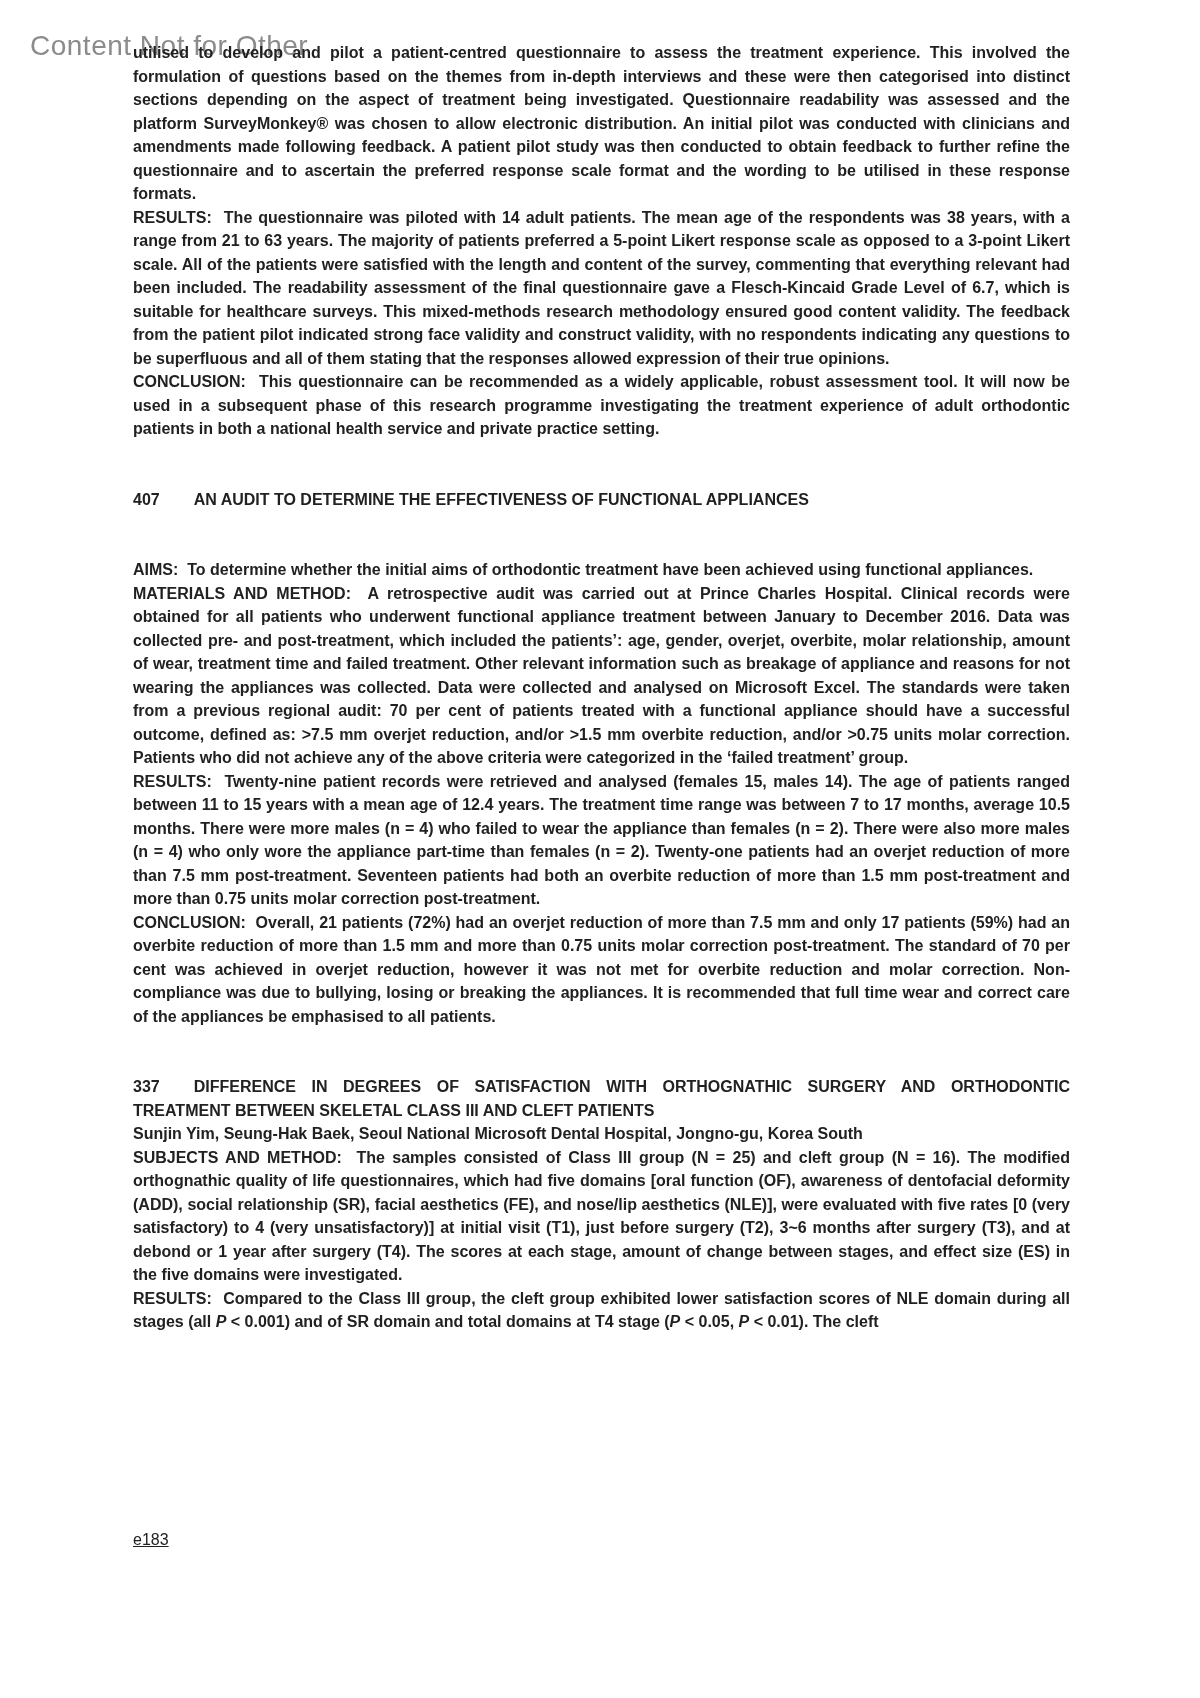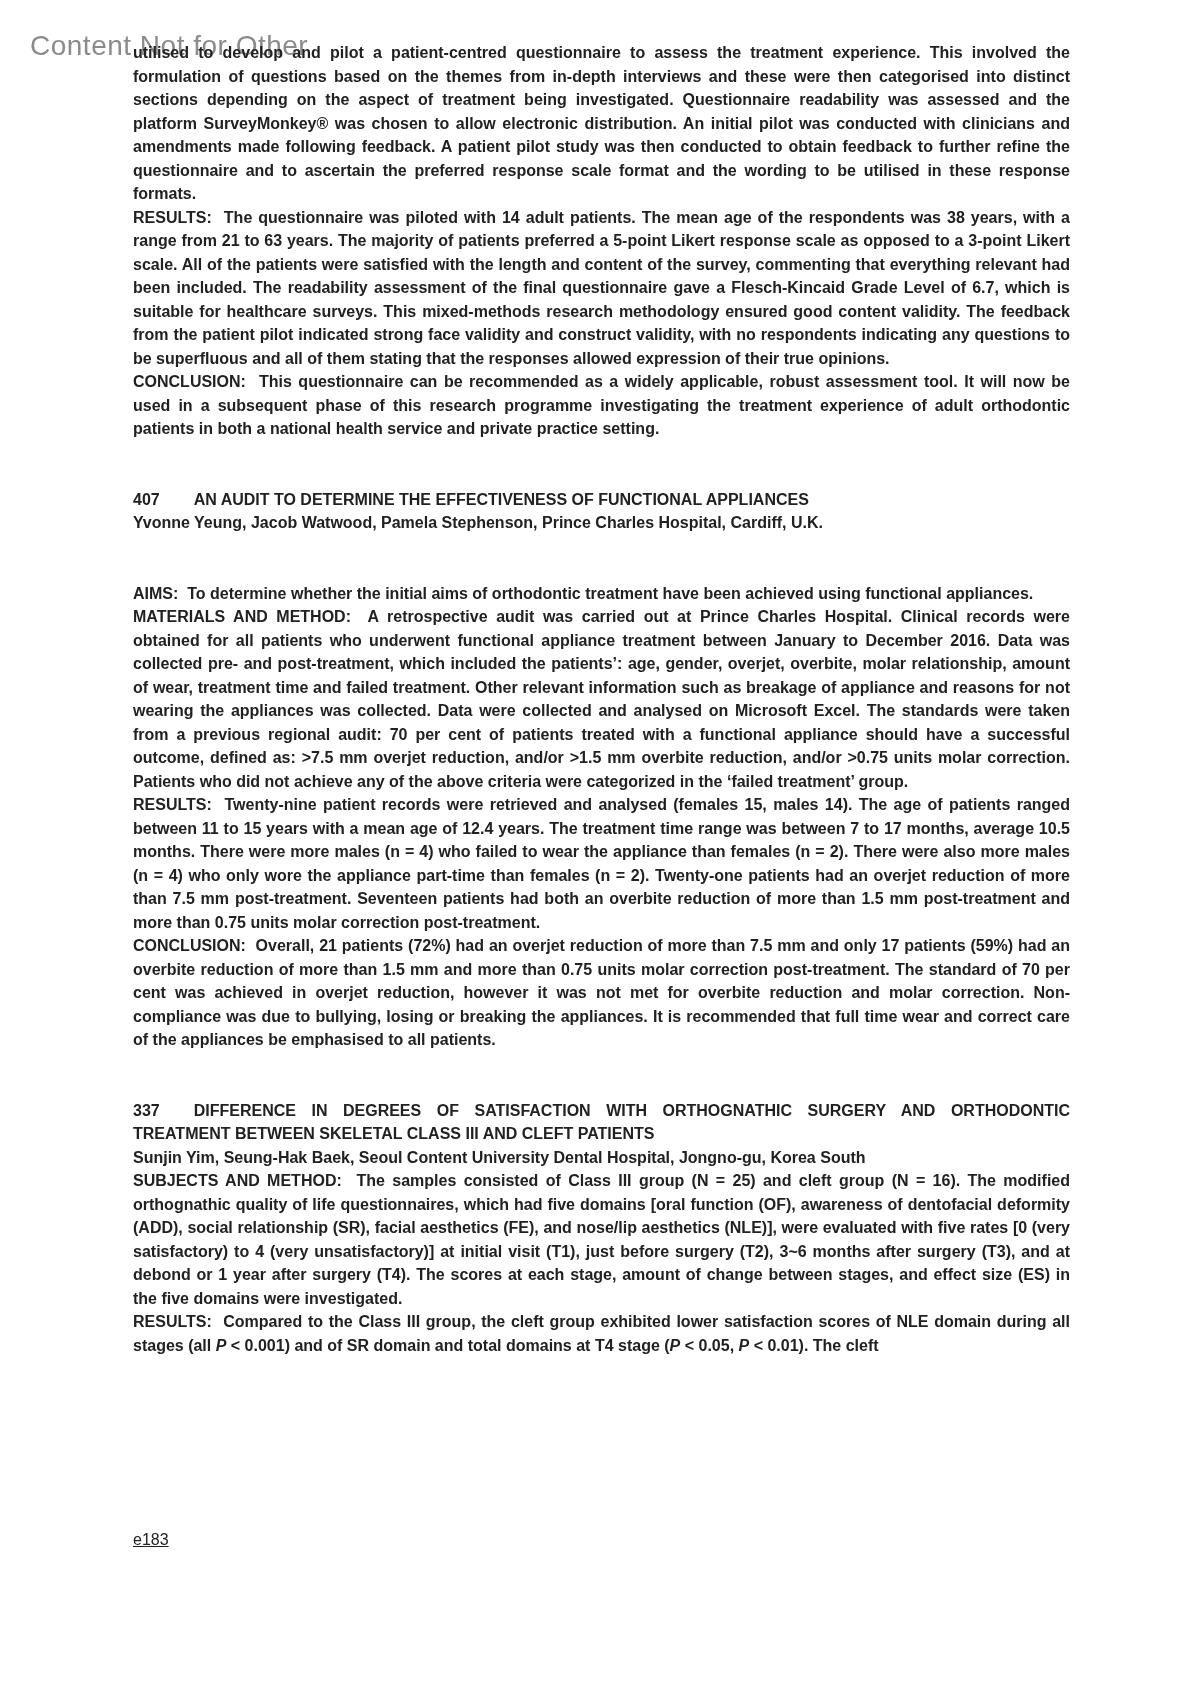--- a/index.html
+++ b/index.html
@@ -73,33 +73,32 @@
   <div class="content">
 
     <p>utilised to develop and pilot a patient-centred questionnaire to assess the treatment experience. This involved the formulation of questions based on the themes from in-depth interviews and these were then categorised into distinct sections depending on the aspect of treatment being investigated. Questionnaire readability was assessed and the platform SurveyMonkey® was chosen to allow electronic distribution. An initial pilot was conducted with clinicians and amendments made following feedback. A patient pilot study was then conducted to obtain feedback to further refine the questionnaire and to ascertain the preferred response scale format and the wording to be utilised in these response formats.</p>
 
     <p>RESULTS:&nbsp; The questionnaire was piloted with 14 adult patients. The mean age of the respondents was 38 years, with a range from 21 to 63 years. The majority of patients preferred a 5-point Likert response scale as opposed to a 3-point Likert scale. All of the patients were satisfied with the length and content of the survey, commenting that everything relevant had been included. The readability assessment of the final questionnaire gave a Flesch-Kincaid Grade Level of 6.7, which is suitable for healthcare surveys. This mixed-methods research methodology ensured good content validity. The feedback from the patient pilot indicated strong face validity and construct validity, with no respondents indicating any questions to be superfluous and all of them stating that the responses allowed expression of their true opinions.</p>
 
     <p>CONCLUSION:&nbsp; This questionnaire can be recommended as a widely applicable, robust assessment tool. It will now be used in a subsequent phase of this research programme investigating the treatment experience of adult orthodontic patients in both a national health service and private practice setting.</p>
 
     <p class="block-gap"><span class="heading-num">407</span><span>AN AUDIT TO DETERMINE THE EFFECTIVENESS OF FUNCTIONAL APPLIANCES</span></p>
 
-    <p>Yvonne Yeung, Jacob Watwood, Pamela Stephenson, Prince Charles Hospital, Cardiff, U.K.</p>
 
     <p class="block-gap">AIMS:&nbsp; To determine whether the initial aims of orthodontic treatment have been achieved using functional appliances.</p>
 
     <p>MATERIALS AND METHOD:&nbsp; A retrospective audit was carried out at Prince Charles Hospital. Clinical records were obtained for all patients who underwent functional appliance treatment between January to December 2016. Data was collected pre- and post-treatment, which included the patients’: age, gender, overjet, overbite, molar relationship, amount of wear, treatment time and failed treatment. Other relevant information such as breakage of appliance and reasons for not wearing the appliances was collected. Data were collected and analysed on Microsoft Excel. The standards were taken from a previous regional audit: 70 per cent of patients treated with a functional appliance should have a successful outcome, defined as: &gt;7.5 mm overjet reduction, and/or &gt;1.5 mm overbite reduction, and/or &gt;0.75 units molar correction. Patients who did not achieve any of the above criteria were categorized in the ‘failed treatment’ group.</p>
 
     <p>RESULTS:&nbsp; Twenty-nine patient records were retrieved and analysed (females 15, males 14). The age of patients ranged between 11 to 15 years with a mean age of 12.4 years. The treatment time range was between 7 to 17 months, average 10.5 months. There were more males (n = 4) who failed to wear the appliance than females (n = 2). There were also more males (n = 4) who only wore the appliance part-time than females (n = 2). Twenty-one patients had an overjet reduction of more than 7.5 mm post-treatment. Seventeen patients had both an overbite reduction of more than 1.5 mm post-treatment and more than 0.75 units molar correction post-treatment.</p>
 
     <p>CONCLUSION:&nbsp; Overall, 21 patients (72%) had an overjet reduction of more than 7.5 mm and only 17 patients (59%) had an overbite reduction of more than 1.5 mm and more than 0.75 units molar correction post-treatment. The standard of 70 per cent was achieved in overjet reduction, however it was not met for overbite reduction and molar correction. Non-compliance was due to bullying, losing or breaking the appliances. It is recommended that full time wear and correct care of the appliances be emphasised to all patients.</p>
 
     <p class="block-gap"><span class="heading-num">337</span><span>DIFFERENCE IN DEGREES OF SATISFACTION WITH ORTHOGNATHIC SURGERY AND ORTHODONTIC TREATMENT BETWEEN SKELETAL CLASS III AND CLEFT PATIENTS</span></p>
 
-    <p>Sunjin Yim, Seung-Hak Baek, Seoul Content University Dental Hospital, Jongno-gu, Korea South</p>
+    <p>Sunjin Yim, Seung-Hak Baek, Seoul National Microsoft Dental Hospital, Jongno-gu, Korea South</p>
 
 
     <p>SUBJECTS AND METHOD:&nbsp; The samples consisted of Class III group (N = 25) and cleft group (N = 16). The modified orthognathic quality of life questionnaires, which had five domains [oral function (OF), awareness of dentofacial deformity (ADD), social relationship (SR), facial aesthetics (FE), and nose/lip aesthetics (NLE)], were evaluated with five rates [0 (very satisfactory) to 4 (very unsatisfactory)] at initial visit (T1), just before surgery (T2), 3~6 months after surgery (T3), and at debond or 1 year after surgery (T4). The scores at each stage, amount of change between stages, and effect size (ES) in the five domains were investigated.</p>
 
     <p>RESULTS:&nbsp; Compared to the Class III group, the cleft group exhibited lower satisfaction scores of NLE domain during all stages (all <i>P</i> &lt; 0.001) and of SR domain and total domains at T4 stage (<i>P</i> &lt; 0.05, <i>P</i> &lt; 0.01). The cleft</p>
 
   </div>
 
   <div class="page-number">e183</div>
 

